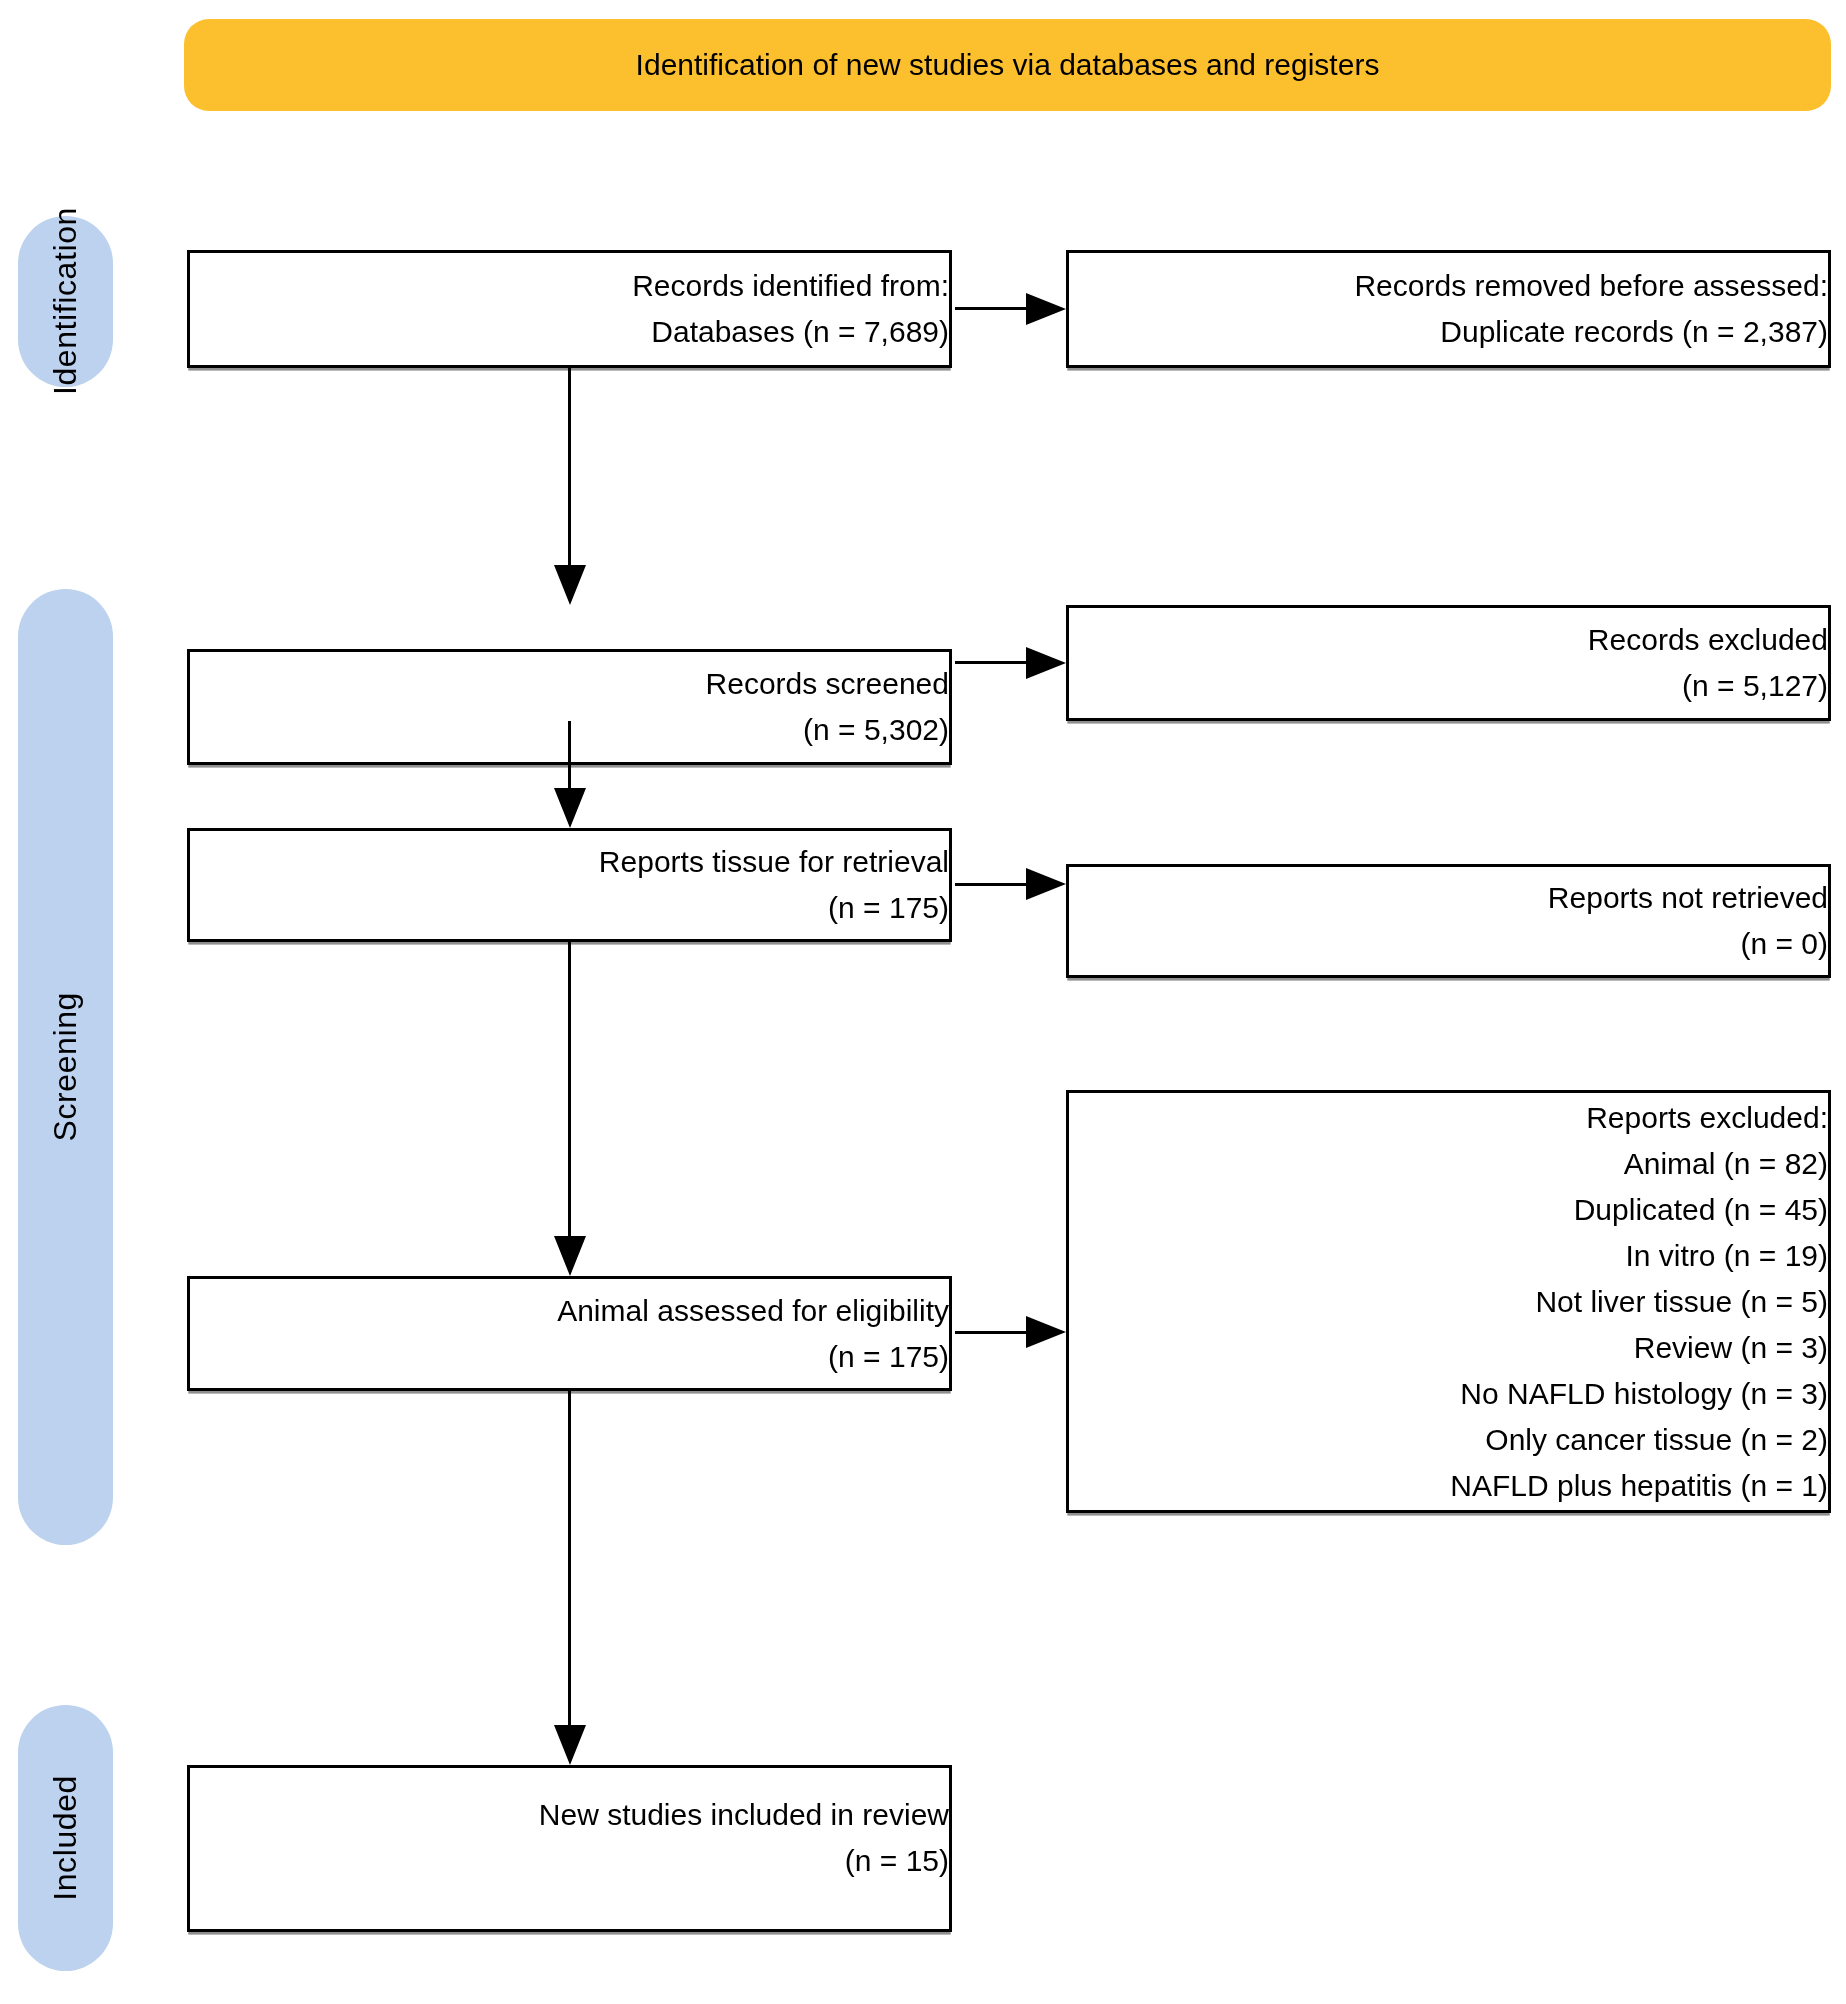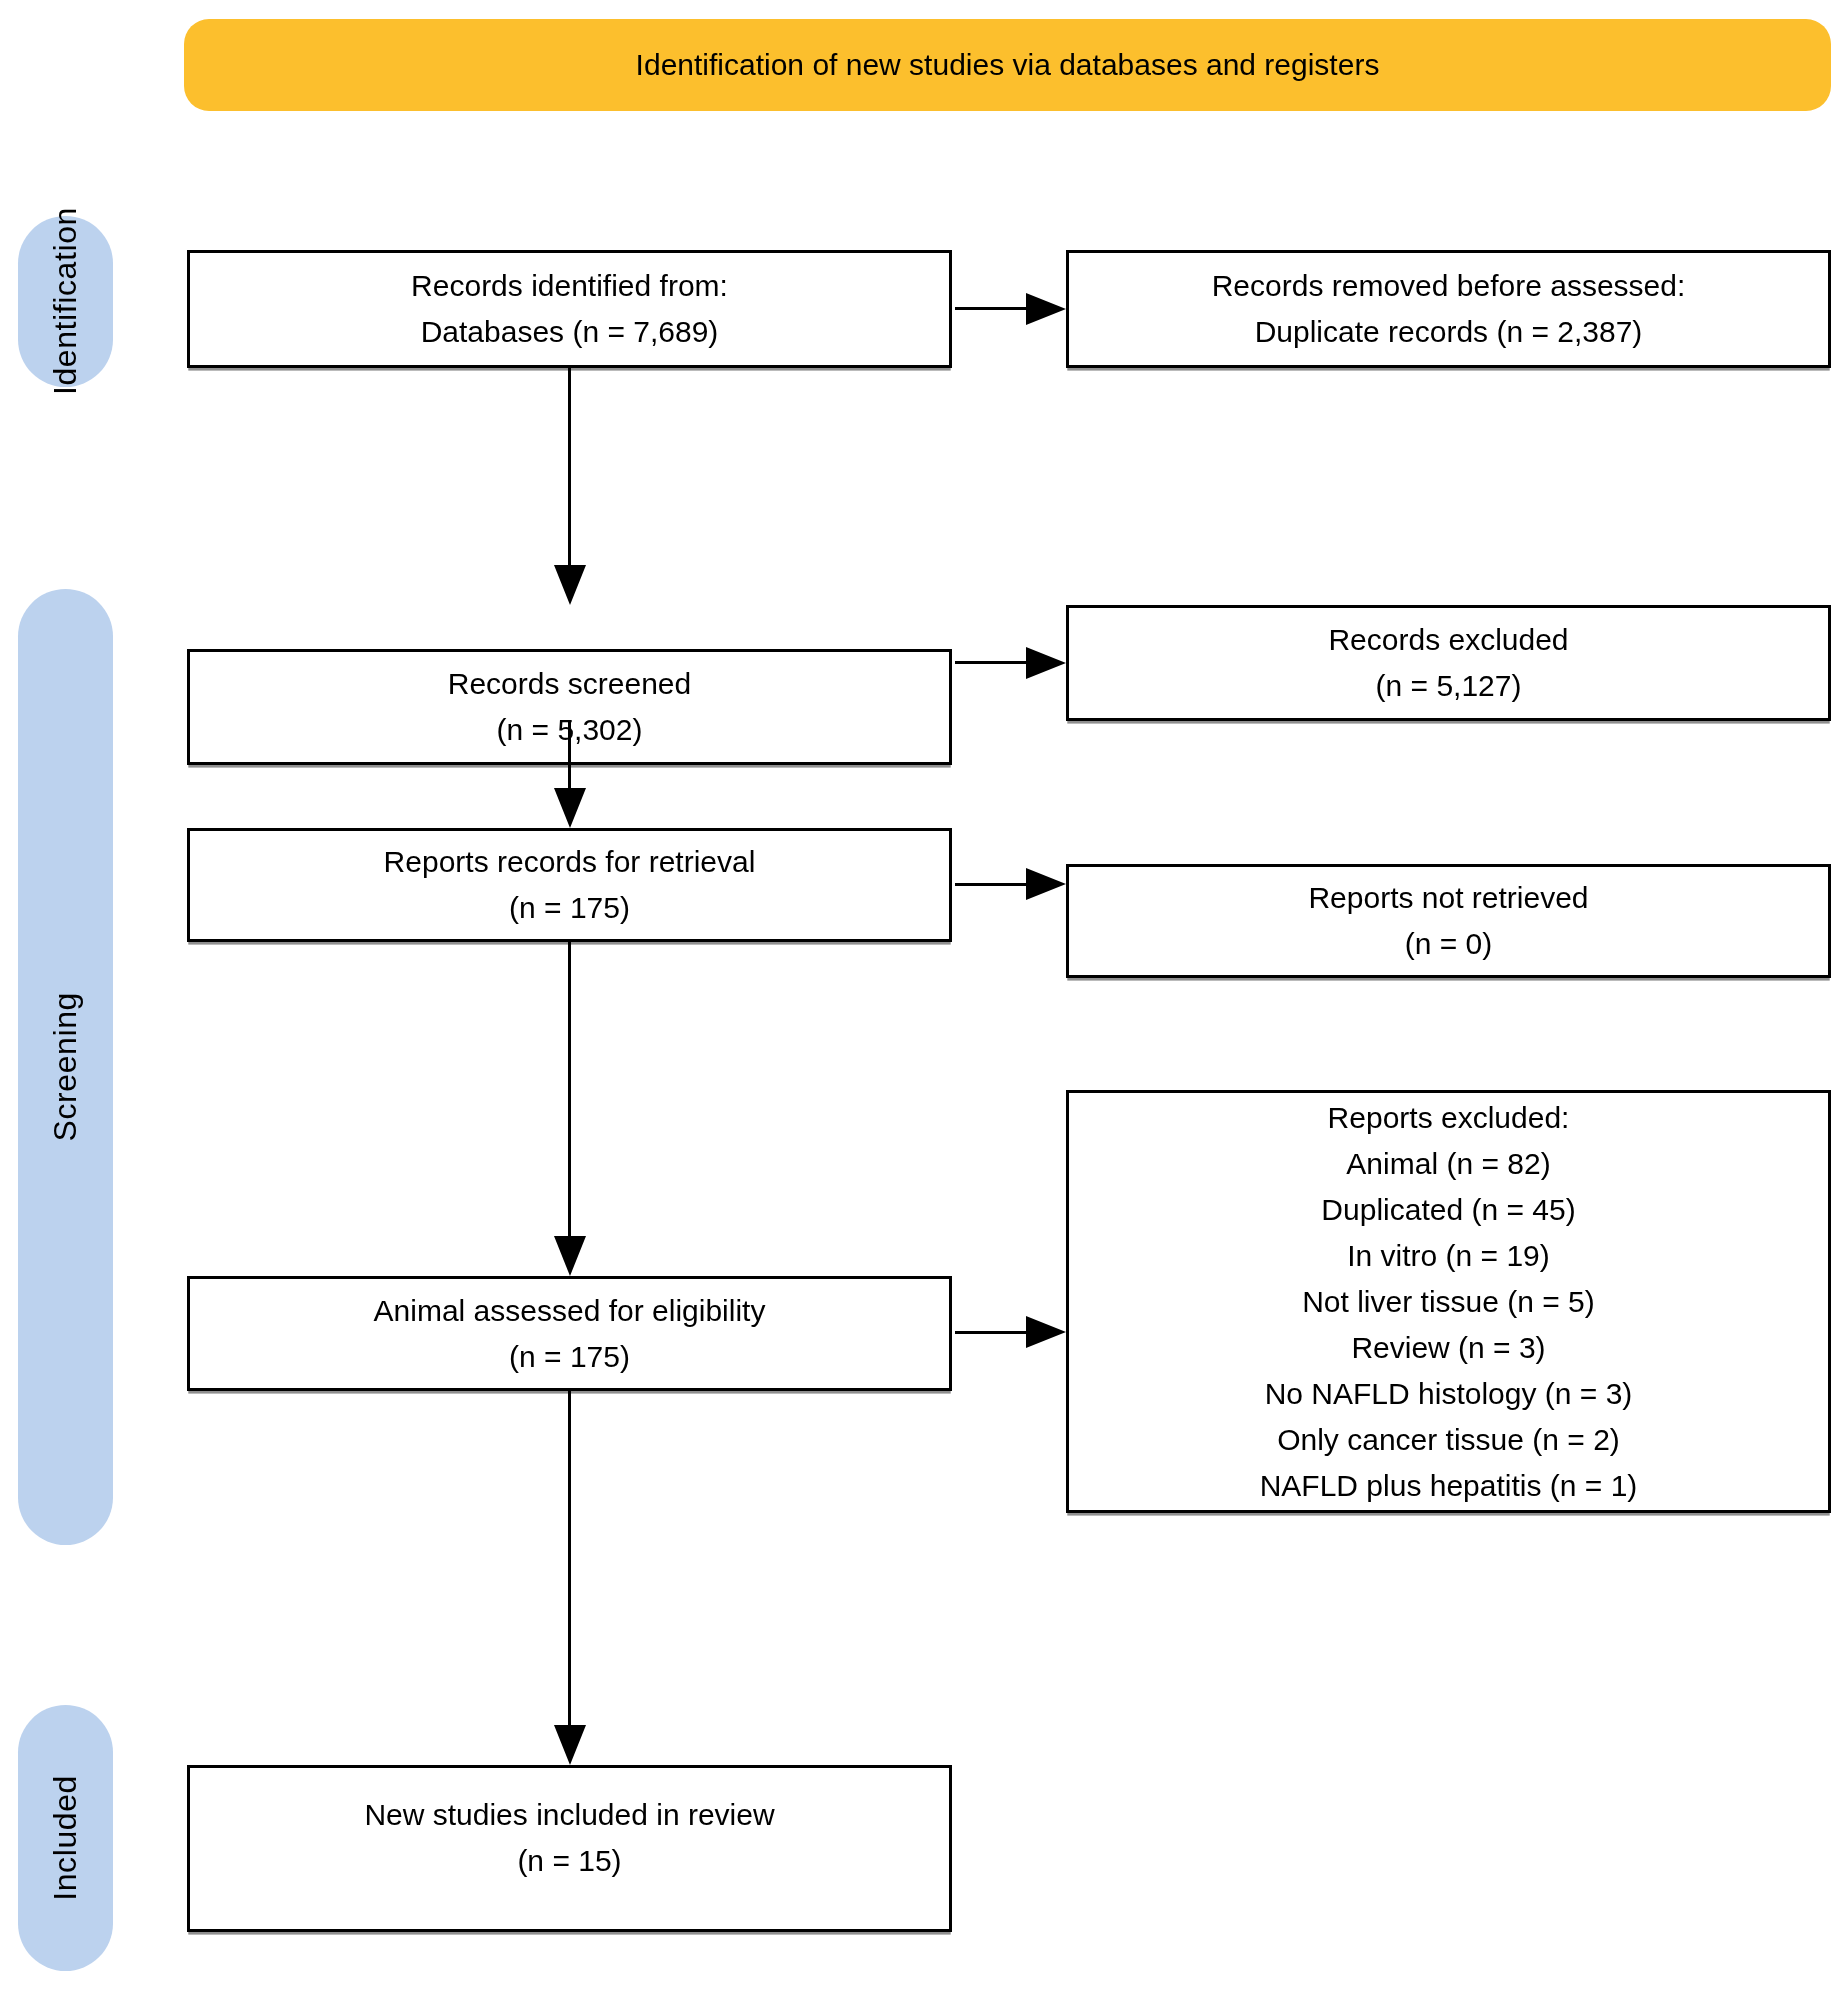--- a/index.html
+++ b/index.html
@@ -56,21 +56,21 @@
   .pill-included       { top: 1705px; height: 266px; }
 
   
   .box {
     position: absolute;
     background: #ffffff;
     border: 3.2px solid #000000;
     box-shadow: 0 3.9px 0 -1.3px #8f8f8f;
     display: flex;
     flex-direction: column;
-    align-items: center;
+    align-items: flex-end;
     justify-content: center;
     text-align: center;
     font-size: 30px;
     line-height: 46px;
     box-sizing: border-box;
   }
   .col-left  { left: 187px;  width: 765px; }
   .col-right { left: 1066px; width: 765px; }
   .box-records-identified   { top: 250px;  height: 118px; }
   .box-records-removed      { top: 250px;  height: 118px; }
@@ -139,21 +139,21 @@
   <div class="box col-left box-records-screened">
     <span>Records screened</span>
     <span>(n = 5,302)</span>
   </div>
   <div class="box col-right box-records-excluded">
     <span>Records excluded</span>
     <span>(n = 5,127)</span>
   </div>
 
   <div class="box col-left box-reports-sought">
-    <span>Reports records for retrieval</span>
+    <span>Reports tissue for retrieval</span>
     <span>(n = 175)</span>
   </div>
   <div class="box col-right box-reports-not-retrieved">
     <span>Reports not retrieved</span>
     <span>(n = 0)</span>
   </div>
 
   <div class="box col-left box-reports-assessed">
     <span>Animal assessed for eligibility</span>
     <span>(n = 175)</span>

